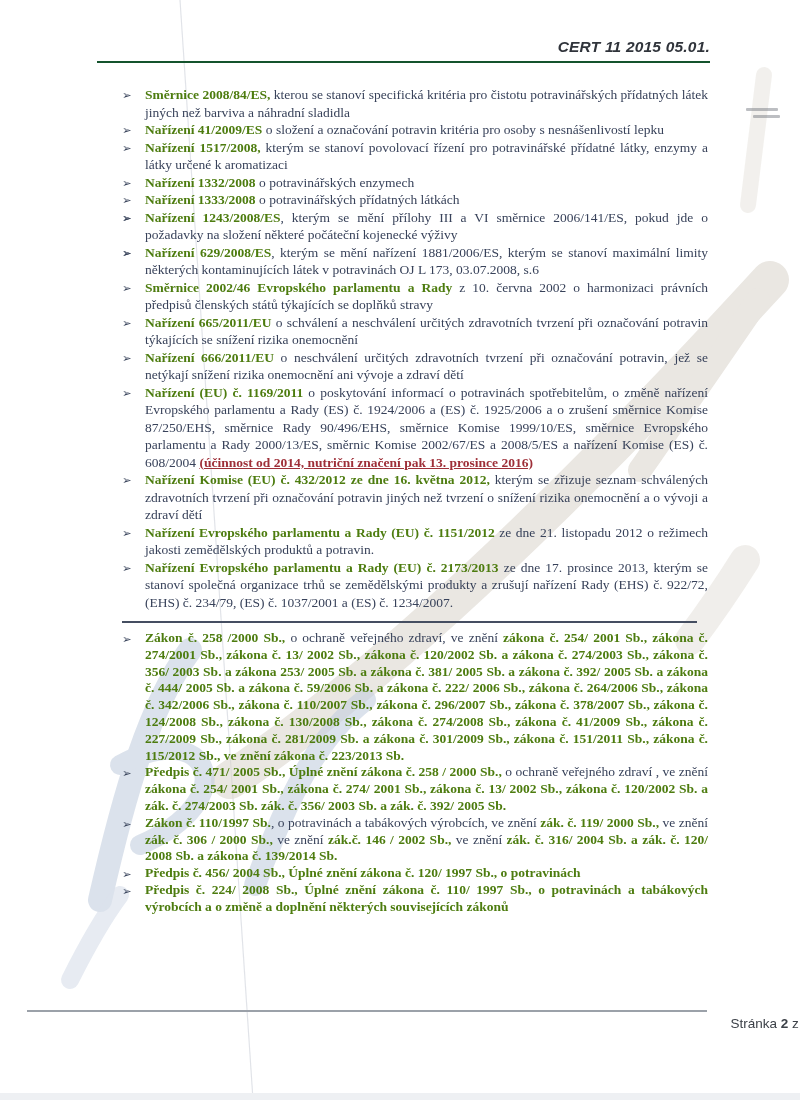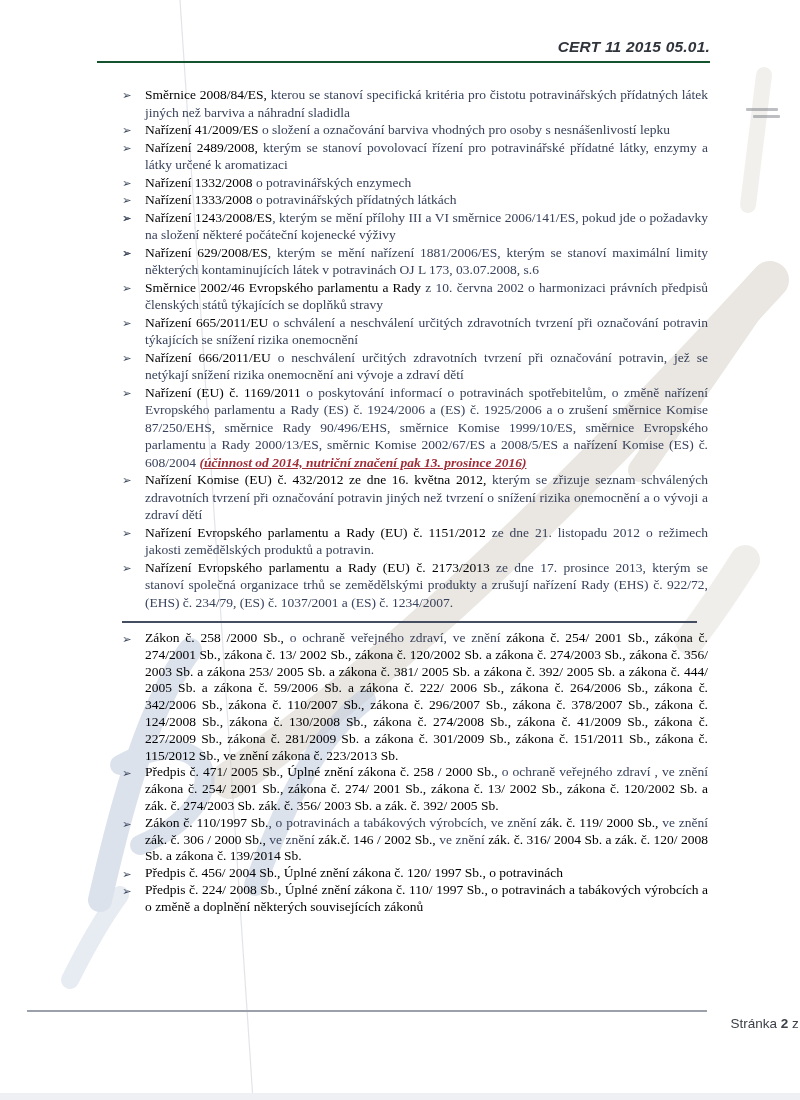--- a/index.html
+++ b/index.html
@@ -13,23 +13,23 @@
     position:absolute;left:97px;top:38px;width:613px;
     text-align:right;font-family:"Liberation Sans",sans-serif;
     font-style:italic;font-weight:700;font-size:15.5px;color:#30343b;
     padding-bottom:5px;border-bottom:2px solid #14532d;letter-spacing:.2px;
   }
   .content-area{position:absolute;left:122px;top:86px;width:586px;color:#38425a;}
   ul.reg-list{margin:0;padding:0;list-style:none;font-size:13.5px;line-height:17.5px;}
   ul.law-list{margin:0;padding:0;list-style:none;font-size:13.5px;line-height:16.8px;}
   .item{position:relative;padding-left:23px;text-align:justify;}
   .bullet{position:absolute;left:0;top:1px;font-size:11.5px;color:#3a455c;font-family:"DejaVu Sans",sans-serif;}
-  .content span.b{font-weight:400;color:#000000;}
+  .content span.b{font-weight:700;color:#4d7c0f;}
   .content span.r{color:#9e2f38;font-weight:700;}
-  .content span.u{text-decoration:underline;font-style:italic;}
+  .content span.u{text-decoration:underline;}
   .section-divider{border:0;border-top:2px solid #454e61;width:575px;margin:10px 0 7px 0;}
   .footer-rule{position:absolute;left:27px;top:1010px;width:680px;border-top:2px solid #9ba1a9;}
   .doc-footer{
     position:absolute;left:0;top:1016px;width:800px;text-align:right;
     font-family:"Liberation Sans",sans-serif;font-size:13.5px;color:#3c4148;padding-left:10px;
   }
   .doc-footer .b{font-weight:700;}
   .scan-artifact{position:absolute;background:#6a6f78;opacity:.45;border-radius:1px;}
   .bottom-edge{position:absolute;left:0;top:1093px;width:800px;height:7px;background:#eef0f3;}
 </style>
@@ -58,22 +58,22 @@
 <div class="page-content">
 
   <div class="doc-header">CERT 11 2015 05.01.</div>
 
   <div class="scan-artifact" style="left:746px;top:108px;width:32px;height:3px;"></div>
   <div class="scan-artifact" style="left:753px;top:115px;width:27px;height:3px;"></div>
 
   <div class="content-area">
     <ul class="reg-list">
         <li class="item"><span class="bullet">➢</span><span class="content"><span class="b">Směrnice 2008/84/ES,</span><span> kterou se stanoví specifická kritéria pro čistotu potravinářských přídatných látek jiných než barviva a náhradní sladidla</span></span></li>
-        <li class="item"><span class="bullet">➢</span><span class="content"><span class="b">Nařízení 41/2009/ES</span><span> o složení a označování barviva vhodných pro osoby s nesnášenlivostí lepku</span></span></li>
-        <li class="item"><span class="bullet">➢</span><span class="content"><span class="b">Nařízení 2489/2008,</span><span> kterým se stanoví povolovací řízení pro potravinářské přídatné látky, enzymy a látky určené k aromatizaci</span></span></li>
+        <li class="item"><span class="bullet">➢</span><span class="content"><span class="b">Nařízení 41/2009/ES</span><span> o složení a označování potravin kritéria pro osoby s nesnášenlivostí lepku</span></span></li>
+        <li class="item"><span class="bullet">➢</span><span class="content"><span class="b">Nařízení 1517/2008,</span><span> kterým se stanoví povolovací řízení pro potravinářské přídatné látky, enzymy a látky určené k aromatizaci</span></span></li>
         <li class="item"><span class="bullet">➢</span><span class="content"><span class="b">Nařízení 1332/2008</span><span> o potravinářských enzymech</span></span></li>
         <li class="item"><span class="bullet">➢</span><span class="content"><span class="b">Nařízení 1333/2008</span><span> o potravinářských přídatných látkách</span></span></li>
         <li class="item"><span class="bullet">➢</span></li>
         <li class="item"><span class="bullet">➢</span><span class="content"><span class="b">Nařízení 1243/2008/ES</span><span>, kterým se mění přílohy III a VI směrnice 2006/141/ES, pokud jde o požadavky na složení některé počáteční kojenecké výživy</span></span></li>
         <li class="item"><span class="bullet">➢</span></li>
         <li class="item"><span class="bullet">➢</span><span class="content"><span class="b">Nařízení 629/2008/ES</span><span>, kterým se mění nařízení 1881/2006/ES, kterým se stanoví maximální limity některých kontaminujících látek v potravinách OJ L 173, 03.07.2008, s.6</span></span></li>
         <li class="item"><span class="bullet">➢</span><span class="content"><span class="b">Směrnice 2002/46 Evropského parlamentu a Rady</span><span> z 10. června 2002 o harmonizaci právních předpisů členských států týkajících se doplňků stravy</span></span></li>
         <li class="item"><span class="bullet">➢</span><span class="content"><span class="b">Nařízení 665/2011/EU</span><span> o schválení a neschválení určitých zdravotních tvrzení při označování potravin týkajících se snížení rizika onemocnění</span></span></li>
         <li class="item"><span class="bullet">➢</span><span class="content"><span class="b">Nařízení 666/2011/EU</span><span> o neschválení určitých zdravotních tvrzení při označování potravin, jež se netýkají snížení rizika onemocnění ani vývoje a zdraví dětí</span></span></li>
         <li class="item"><span class="bullet">➢</span><span class="content"><span class="b">Nařízení (EU) č. 1169/2011</span><span> o poskytování informací o potravinách spotřebitelům, o změně nařízení Evropského parlamentu a Rady (ES) č. 1924/2006 a (ES) č. 1925/2006 a o zrušení směrnice Komise 87/250/EHS, směrnice Rady 90/496/EHS, směrnice Komise 1999/10/ES, směrnice Evropského parlamentu a Rady 2000/13/ES, směrnic Komise 2002/67/ES a 2008/5/ES a nařízení Komise (ES) č. 608/2004 </span><span class="r u">(účinnost od 2014, nutriční značení pak 13. prosince 2016)</span></span></li>

